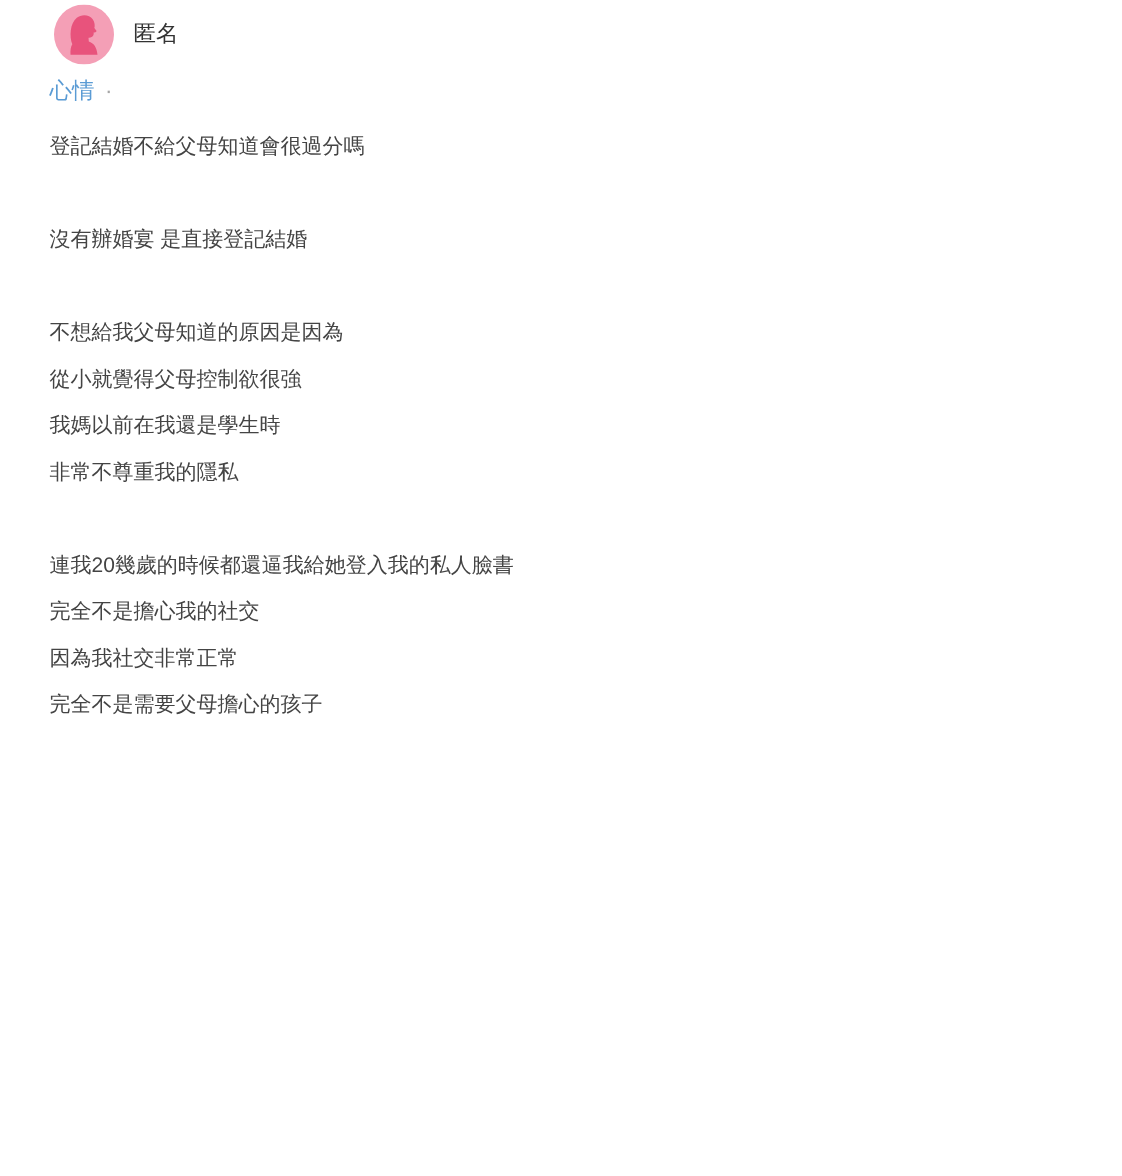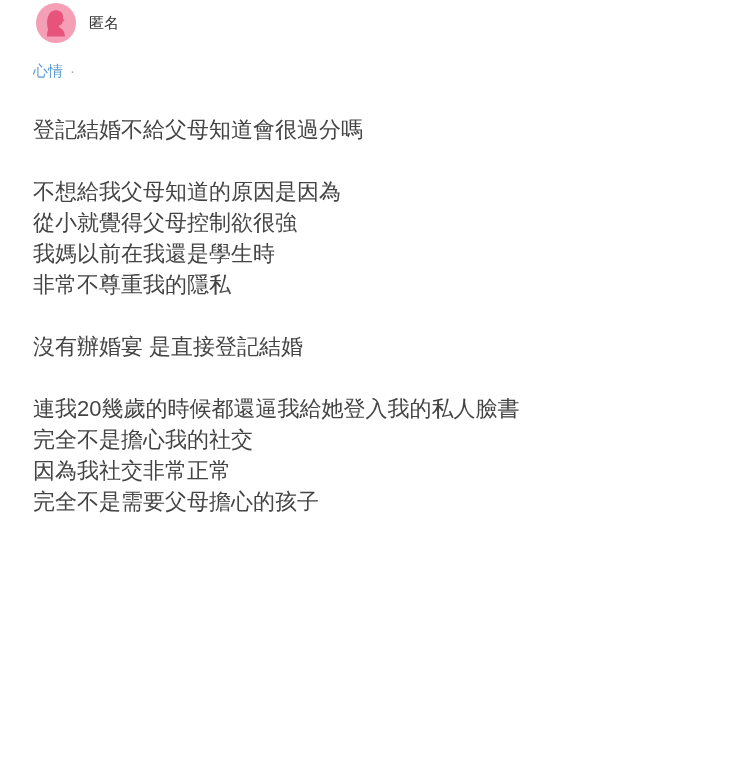--- a/index.html
+++ b/index.html
@@ -34,36 +34,36 @@
   }
   .title {
     margin: 19px 0 0 0;
     font-size: 32px;
     font-weight: 400;
     line-height: 38px;
     letter-spacing: 0.6px;
     color: var(--title, #333333);
   }
   .meta {
-    margin-top: 18px;
+    margin-top: 8px;
     display: flex;
     align-items: center;
     font-size: 15px;
     line-height: 20px;
     color: var(--meta-text, #a6a6a6);
   }
   .forum-link {
     color: var(--forum-link, #5a9bd4);
     text-decoration: none;
     cursor: pointer;
   }
   .meta .sep { margin: 0 7px; }
   .body {
-    margin-top: 33px;
-    font-size: 22px;
+    margin-top: 11px;
+    font-size: 14px;
     line-height: 31px;
     color: var(--body-text, #444444);
   }
   .body p { margin: 0 0 31px 0; }
   .body p:last-child { margin-bottom: 0; }
 </style>
 </head>
 <body>
 
 <div class="page">
@@ -95,18 +95,18 @@
   </div>
 
 
   <div class="meta">
     <a class="forum-link">心情</a>
     <span class="sep">·</span>
   </div>
 
   <div class="body" id="post-body">
       <p>登記結婚不給父母知道會很過分嗎</p>
+      <p>沒有辦婚宴 是直接登記結婚</p>
       <p>不想給我父母知道的原因是因為<br>從小就覺得父母控制欲很強<br>我媽以前在我還是學生時<br>非常不尊重我的隱私</p>
-      <p>沒有辦婚宴 是直接登記結婚</p>
       <p>連我20幾歲的時候都還逼我給她登入我的私人臉書<br>完全不是擔心我的社交<br>因為我社交非常正常<br>完全不是需要父母擔心的孩子</p>
     </div>
 
 </div>
 
 </body></html>

